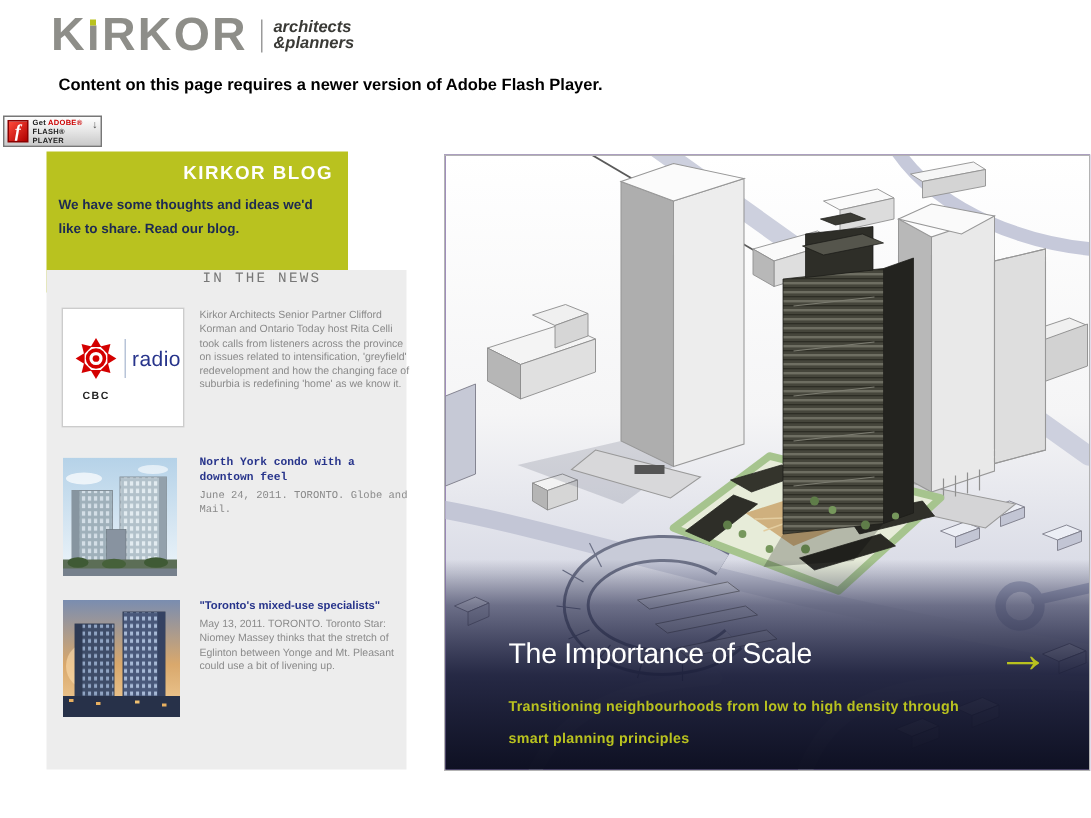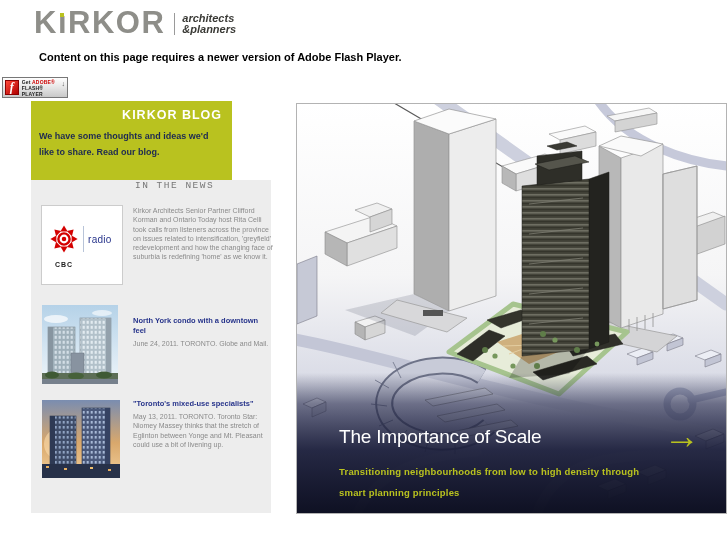--- a/index.html
+++ b/index.html
@@ -35,30 +35,30 @@
   .blog-arrow{position:absolute;right:11px;bottom:1px;color:#1d2a52;font-size:20px;font-weight:bold;}
 
   
   .side-panel{position:absolute;left:31px;top:180px;width:240px;height:333px;background:#ededed;}
   .news-heading{position:absolute;left:135px;top:180px;font-size:9.5px;color:#777;letter-spacing:1.5px;font-family:Liberation Mono, monospace;}
 
   .cbc-box{position:absolute;left:41px;top:205px;width:82px;height:80px;background:#fff;
            border:1px solid #ccc;box-sizing:border-box;cursor:pointer;}
   .cbc-row{display:flex;align-items:center;margin:17px 0 0 6px;}
   .cbc-divider{width:1px;height:26px;background:#b8c4d8;margin:0 4px 0 3px;}
-  .cbc-radio{font-size:10px;color:#27348b;letter-spacing:.3px;text-align:center;}
+  .cbc-radio{font-size:14px;color:#27348b;letter-spacing:.3px;text-align:center;}
   .cbc-label{position:absolute;left:13px;top:55px;font-size:7px;font-weight:bold;color:#222;letter-spacing:1px;}
 
   .thumb{position:absolute;overflow:hidden;cursor:pointer;}
   .thumb2{left:42px;top:305px;width:76px;height:79px;}
   .thumb3{left:42px;top:400px;width:78px;height:78px;}
 
   .news-text{position:absolute;width:140px;}
   .news-text-1{left:133px;top:203px;}
-  .news-text-2{left:133px;top:316px;}
+  .news-text-2{left:133px;top:304px;font-family:Liberation Mono, monospace;}
   .news-text-3{left:133px;top:399px;}
   .news-title{font-size:7.5px;font-weight:bold;color:#27348b;line-height:10px;cursor:pointer;}
   .news-body{font-size:7px;color:#8a8a8a;line-height:9.3px;margin-top:3px;}
 
   
   .hero{position:absolute;left:296px;top:103px;width:429px;height:409px;border:1px solid #b3b3b3;background:#4c1d95;}
   .hero .scene{position:absolute;left:0;top:0;}
   .hero-band{position:absolute;left:0;right:0;bottom:0;height:140px;
              background:linear-gradient(180deg,rgba(30,33,66,0) 0%,rgba(30,33,66,.55) 22%,
                          rgba(23,26,54,.9) 55%,rgba(12,14,32,.98) 100%);}

